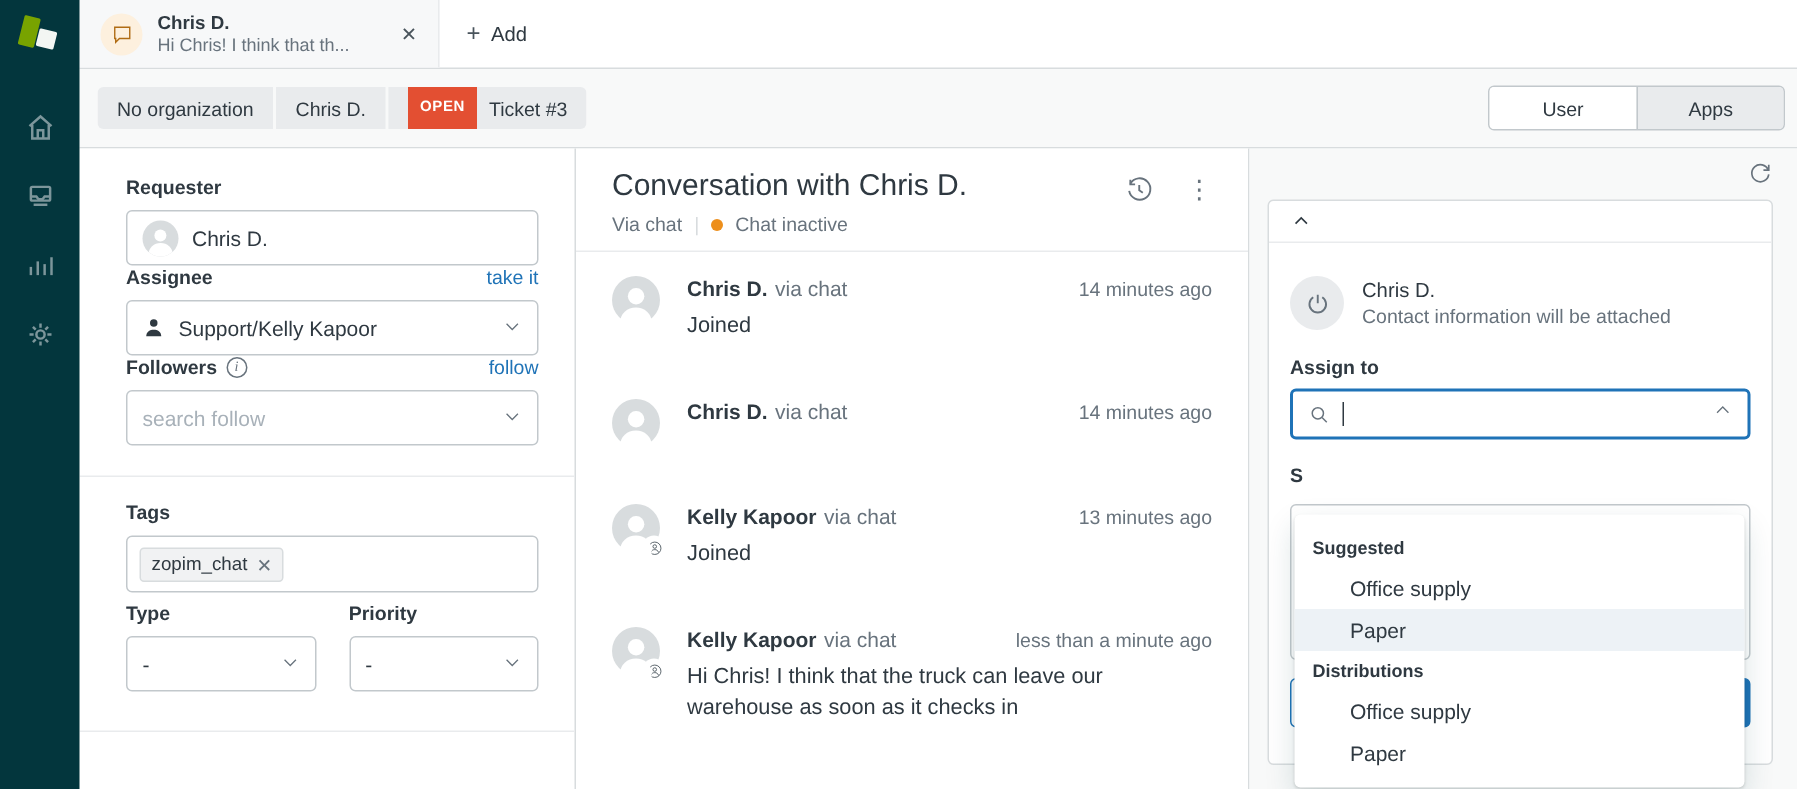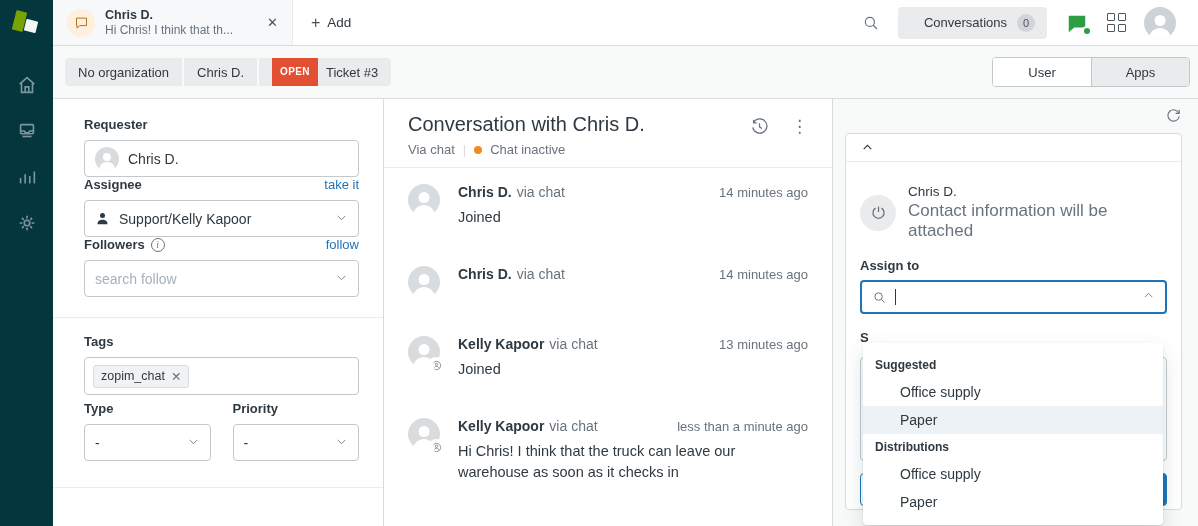--- a/index.html
+++ b/index.html
@@ -122,21 +122,21 @@
   .card-collapse svg { stroke:#2f3941; fill:none; stroke-width:2; cursor:pointer; }
   .card-body { position:relative; padding:8px 14px 0; height:calc(100% - 28px); }
   .sell-row { display:flex; align-items:flex-start; }
   .sell-title { font-size:15px; font-weight:bold; padding:4px 0 8px; flex:1; border-bottom:1px dotted #c2c8cc; }
   .sell-logo { margin-left:10px; }
   .contact-row { display:flex; gap:12px; align-items:center; margin-top:14px; }
   .c-av { width:36px; height:36px; border-radius:50%; background:#e9ebed; flex:none;
     display:flex; align-items:center; justify-content:center; }
   .c-av svg { stroke:#68737d; fill:none; stroke-width:1.6; }
   .c-name { font-size:13.5px; }
-  .c-note { font-size:17px; color:#68737d; margin-top:2px; }
+  .c-note { font-size:13px; color:#68737d; margin-top:2px; }
   .assign-label { font-size:13px; font-weight:bold; margin-top:17px; }
   .combo { margin-top:7px; height:34px; border:2px solid #1f73b7; border-radius:4px; background:#fff;
     display:flex; align-items:center; padding:0 10px; gap:8px; cursor:text; }
   .combo svg { stroke:#68737d; fill:none; stroke-width:1.6; }
   .caret { width:1px; height:16px; background:#2f3941; }
   .combo .chev { margin-left:auto; cursor:pointer; }
   .hidden-label { font-size:13px; font-weight:bold; margin-top:16px; }
   .hidden-box { margin-top:12px; height:104px; border:1px solid #c2c8cc; border-radius:4px; background:#fff; }
   .btn-row { display:flex; gap:10px; margin-top:12px; }
   .btn { flex:1; height:33px; border-radius:4px; font-size:14px; display:flex; align-items:center;
@@ -199,45 +199,20 @@
       <div class="tab-txt">
         <div class="tab-title">Chris D.</div>
         <div class="tab-sub">Hi Chris! I think that th...</div>
       </div>
       <div class="tab-close">✕</div>
     </div>
     <div class="addtab">
       <span class="plus">+</span>
       <span>Add</span>
     </div>
-    <div class="top-right">
-      <div class="ico-btn">
-        <svg width="18" height="18" viewBox="0 0 24 24">
-            <circle cx="10.5" cy="10.5" r="6"></circle>
-            <path d="M15 15 l5 5"></path>
-          </svg>
-      </div>
-      <div class="conv-btn">
-        <span>Conversations</span>
-        <span class="conv-badge">0</span>
-      </div>
-      <div class="ico-btn chat-btn">
-        <svg width="24" height="22" viewBox="0 0 24 24">
-            <path d="M3 4 h18 v13 h-12 l-6 5 z" fill="#2e9e44" stroke="none"></path>
-          </svg>
-        <span class="chat-dot"></span>
-      </div>
-      <div class="grid-ic">
-        <span></span>
-          <span></span>
-          <span></span>
-          <span></span>
-      </div>
-      <div class="avatar-top person"></div>
-    </div>
   </header>
 
   <div class="ticketbar">
     <div class="crumbs">
       <div class="crumb">No organization</div>
       <div class="crumb">Chris D.</div>
       <div class="crumb">
         <span class="status-badge">OPEN</span>
         <span>Ticket #3</span>
       </div>

